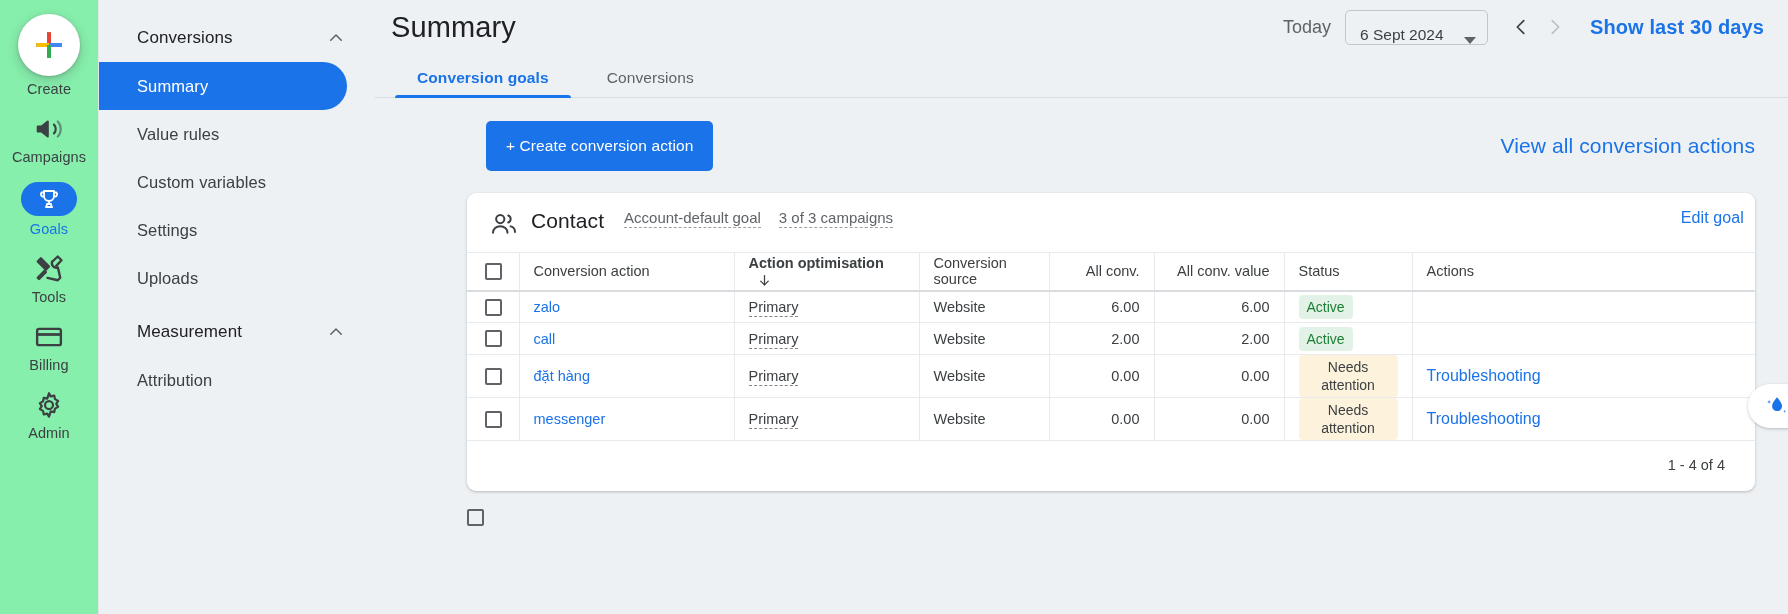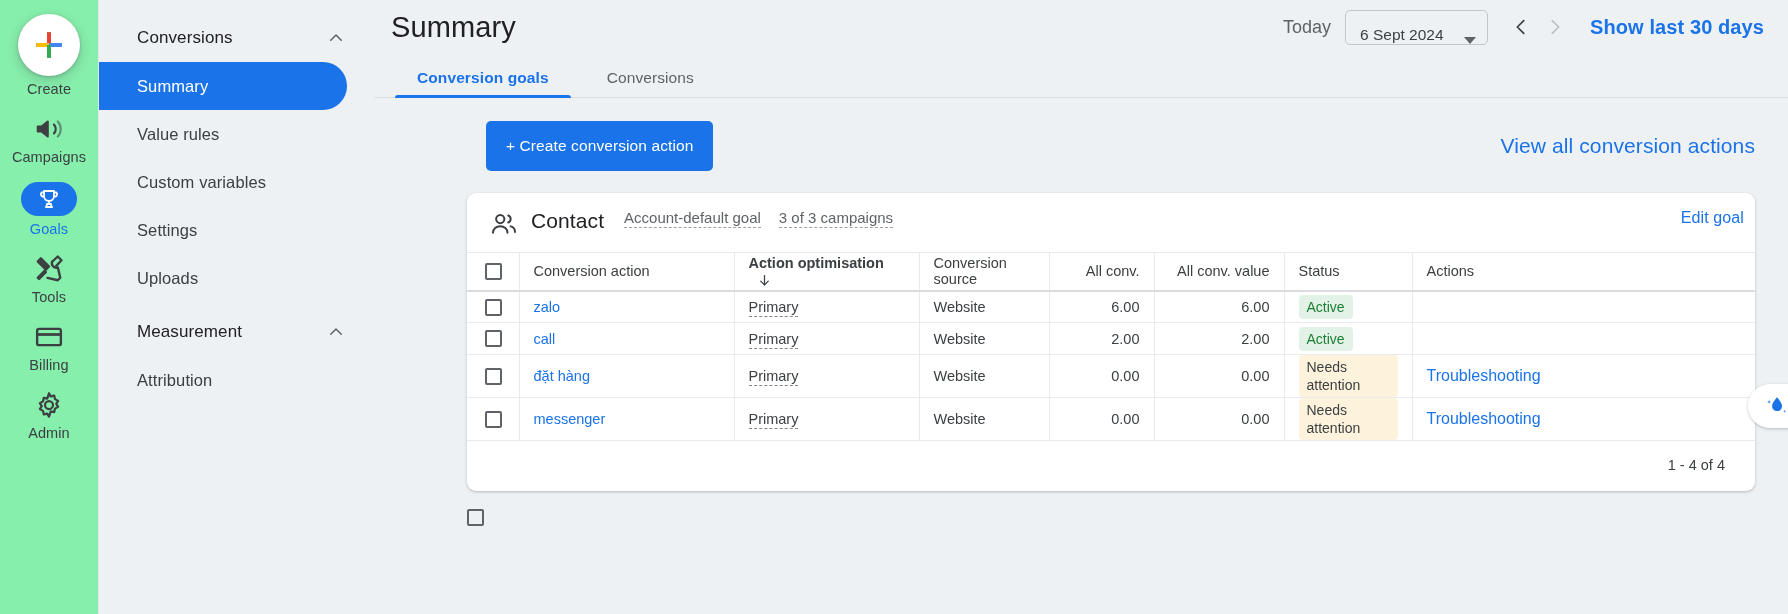--- a/index.html
+++ b/index.html
@@ -323,20 +323,21 @@
     border-bottom: 1px dashed #80868b;
     cursor: pointer;
     padding-bottom: 1px;
   }
   .badge {
     display: inline-block;
     padding: 3px 8px;
     border-radius: 4px;
     font-size: 14px;
     line-height: 18px;
+    text-align: center;
   }
   .badge.active { background: #e3f2e6; color: #1e7e34; }
   .badge.attention { background: #fdf3dc; color: #3c4043; }
   .trouble {
     color: #1a73e8;
     font-size: 16px;
     cursor: pointer;
   }
   .pager {
     text-align: right;

